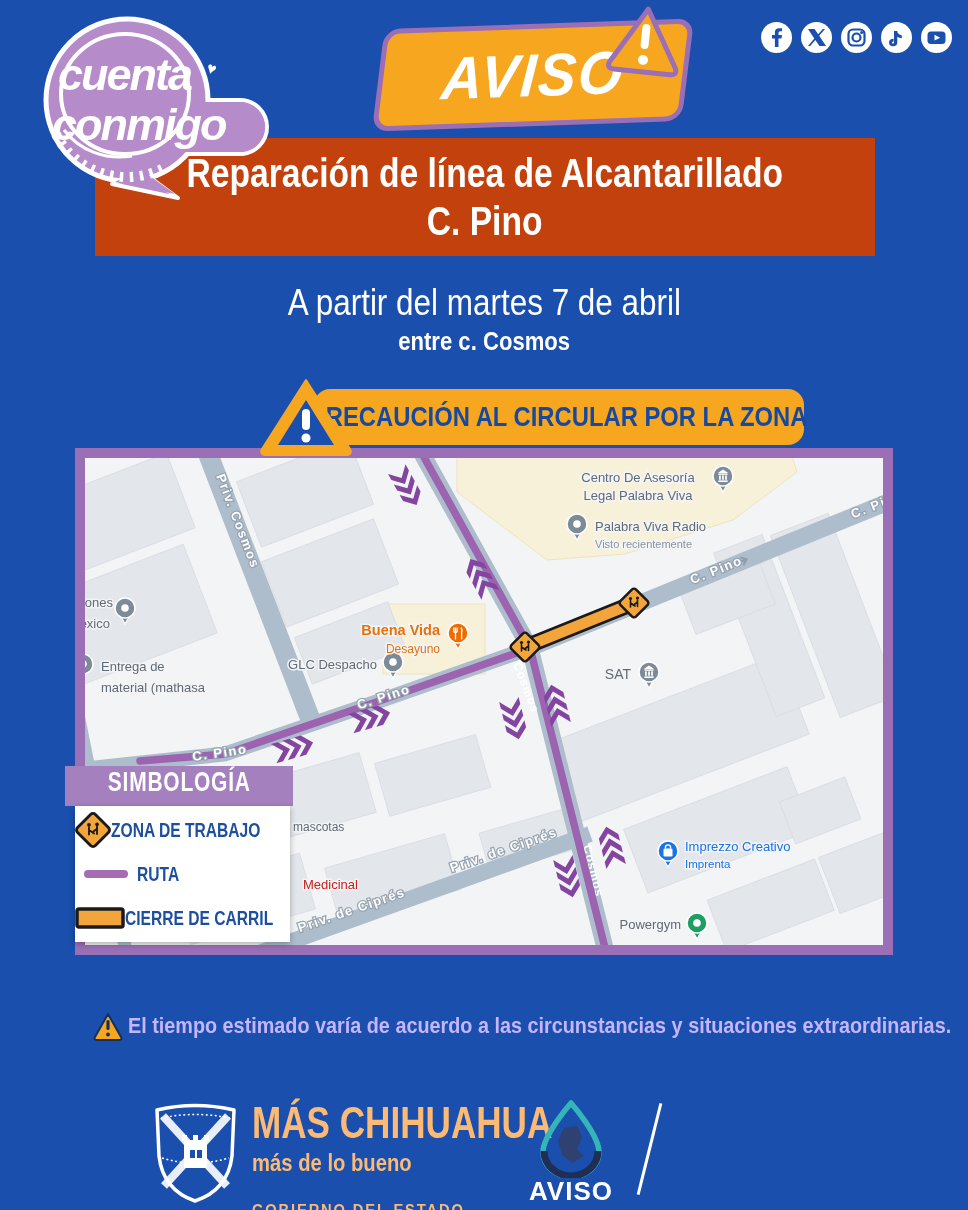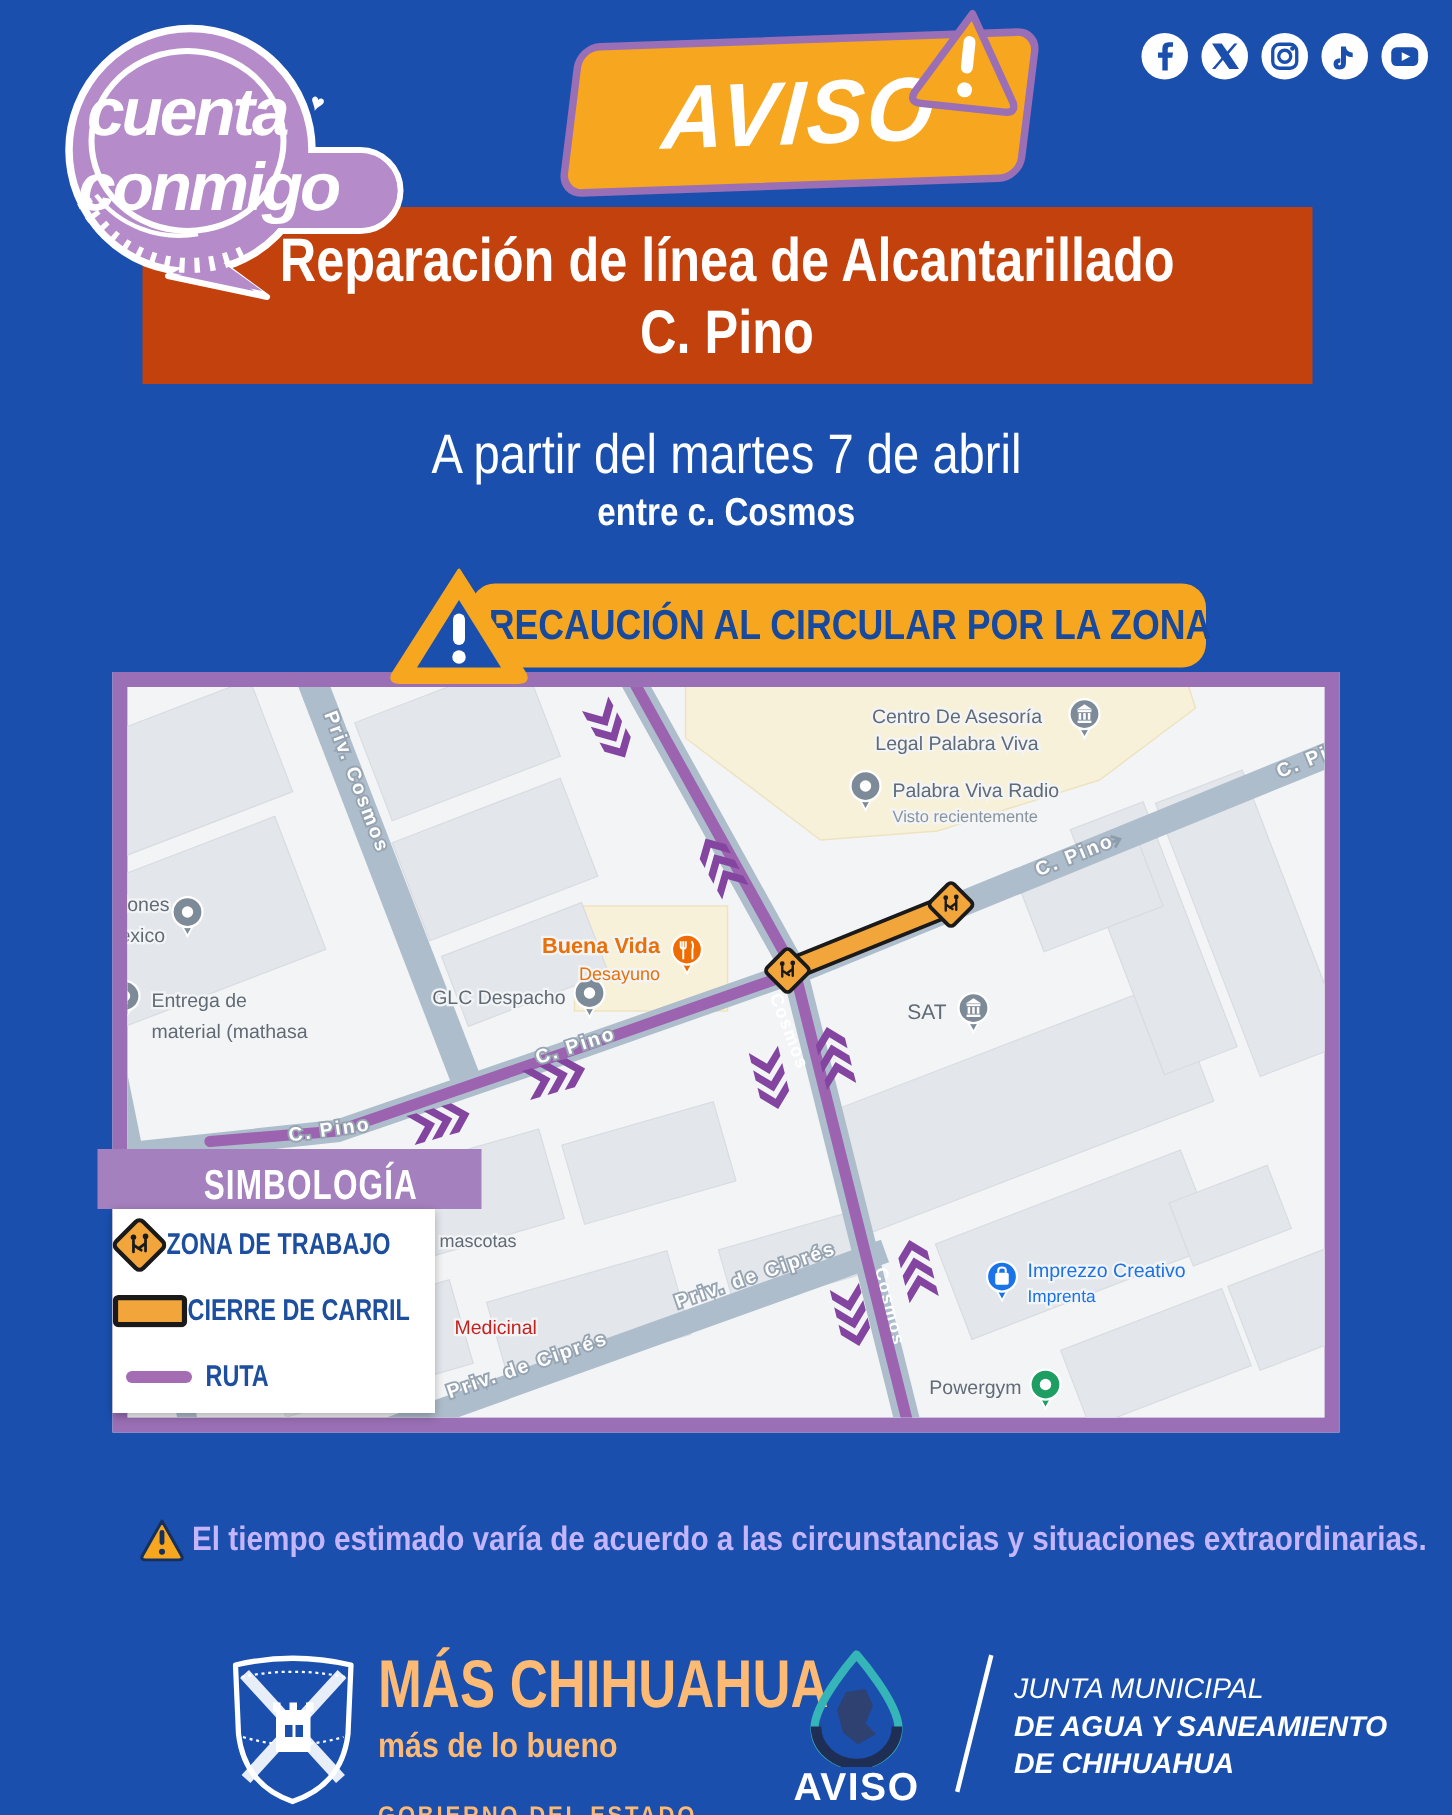--- a/index.html
+++ b/index.html
@@ -37,21 +37,21 @@
   .caution .pill span{color:#17499f;font-size:28px;font-weight:900;transform:scaleX(.85);white-space:nowrap;}
   .caution svg{position:absolute;left:0;top:0;}
 
   
   .map-frame{left:75px;top:448px;width:818px;height:507px;border:10px solid #9a6fb5;
              box-sizing:border-box;background:#f3f4f6;z-index:3;}
   .map-frame svg{display:block;}
 
   
   .legend-head{left:65px;top:766px;width:228px;height:40px;background:#a480be;z-index:7;
-               display:flex;align-items:flex-end;justify-content:center;padding-left:28px;}
+               display:flex;align-items:flex-start;justify-content:center;}
   .legend-head span{color:#fff;font-size:28px;font-weight:900;transform:scaleX(.75);letter-spacing:1px;}
   .legend-box{left:75px;top:806px;width:215px;height:136px;background:#fff;z-index:7;
               box-shadow:0 2px 6px rgba(0,0,0,.3);display:flex;flex-direction:column;justify-content:center;gap:6px;}
   .legend-row{display:flex;align-items:center;height:38px;}
   .legend-row .licon{width:62px;display:flex;justify-content:center;align-items:center;}
   .legend-row .ltext{color:#1d4f9e;font-size:20px;font-weight:900;transform:scaleX(.78);
                      transform-origin:left center;white-space:nowrap;}
 
   
   .disc-tri{left:92px;top:1012px;z-index:2;}
@@ -320,33 +320,33 @@
     <div class="legend-row">
       <div class="licon">
         <svg width="36" height="36" viewBox="-18 -18 36 36">
             <use href="#workDiamond" transform="scale(1.15)"></use>
           </svg>
       </div>
       <div class="ltext">ZONA DE TRABAJO</div>
     </div>
     <div class="legend-row">
       <div class="licon">
+        <svg width="46" height="10" viewBox="0 0 46 10">
+            <rect x="1" y="1" width="44" height="8" rx="4" fill="#a36cb3"></rect>
+          </svg>
+      </div>
+      <div class="ltext">RUTA</div>
+    </div>
+    <div class="legend-row">
+      <div class="licon">
         <svg width="50" height="22" viewBox="0 0 50 22">
             <rect x="2" y="2" width="46" height="18" rx="2" fill="#f2a53a" stroke="#1a1a1a" stroke-width="3.5"></rect>
           </svg>
       </div>
       <div class="ltext">CIERRE DE CARRIL</div>
-    </div>
-    <div class="legend-row">
-      <div class="licon">
-        <svg width="46" height="10" viewBox="0 0 46 10">
-            <rect x="1" y="1" width="44" height="8" rx="4" fill="#a36cb3"></rect>
-          </svg>
-      </div>
-      <div class="ltext">RUTA</div>
     </div>
   </div>
 
   <svg class="abs disc-tri" width="32" height="29" viewBox="0 0 32 29">
     <path d="M16,2 L29,25 Q30.5,28 27,28 L5,28 Q1.5,28 3,25 Z" fill="#f6a71f" stroke="#16305e" stroke-width="2" stroke-linejoin="round"></path>
     <rect x="14.4" y="8" width="3.2" height="10" rx="1.6" fill="#16305e"></rect>
     <circle cx="16" cy="22.5" r="2" fill="#16305e"></circle>
   </svg>
   <div class="abs disclaimer">
     <span>El tiempo estimado varía de acuerdo a las circunstancias y situaciones extraordinarias.</span>
@@ -376,19 +376,14 @@
 
   <svg class="abs jmas-logo" width="82" height="78" viewBox="0 0 82 78">
     <path d="M41,3 C41,3 13,35 13,52 A28,25 0 0 0 69,52 C69,35 41,3 41,3 Z" fill="none" stroke="#35b5b8" stroke-width="5.5" stroke-linejoin="round"></path>
     <path d="M14,51 A27,25 0 0 0 68,51" fill="none" stroke="#1f2e55" stroke-width="7"></path>
     <path d="M34,28 L47,26 L52,37 L47,49 L54,56 L42,63 L32,55 L28,40 Z" fill="#2e4170"></path>
   </svg>
   <div class="abs jmas-abbr">AVISO</div>
 
   <div class="abs divider"></div>
 
-  <div class="abs junta">
-    <div class="j1">JUNTA MUNICIPAL</div>
-    <div class="j2">DE AGUA Y SANEAMIENTO</div>
-    <div class="j3">DE CHIHUAHUA</div>
-  </div>
 
 </div>
 
 </body></html>

